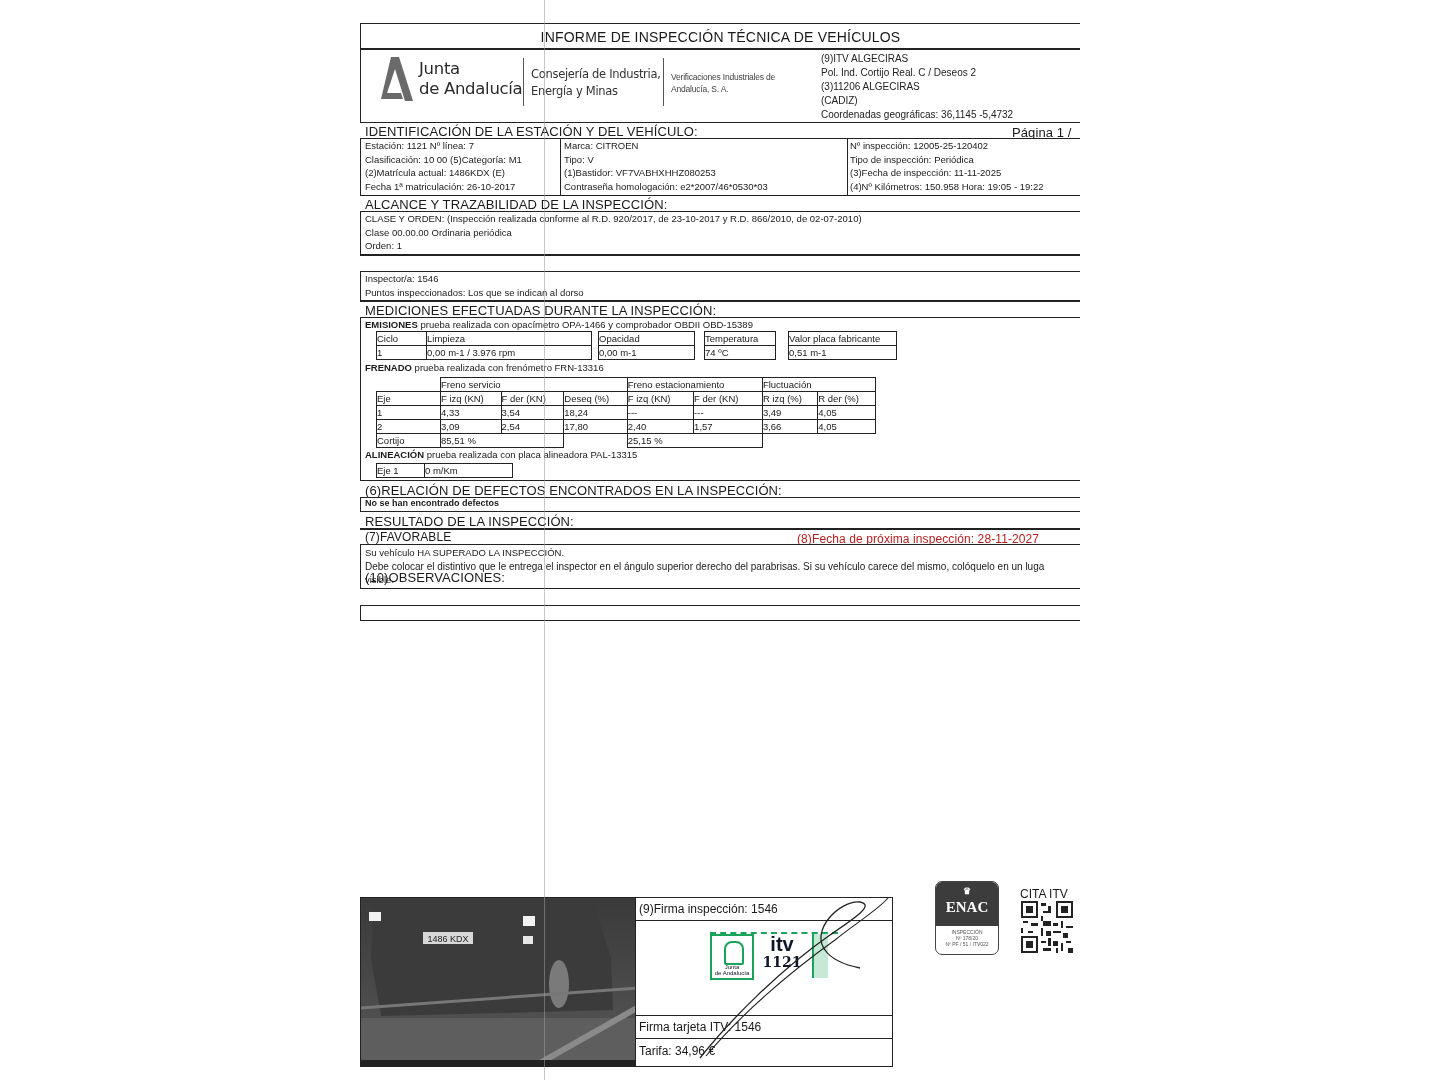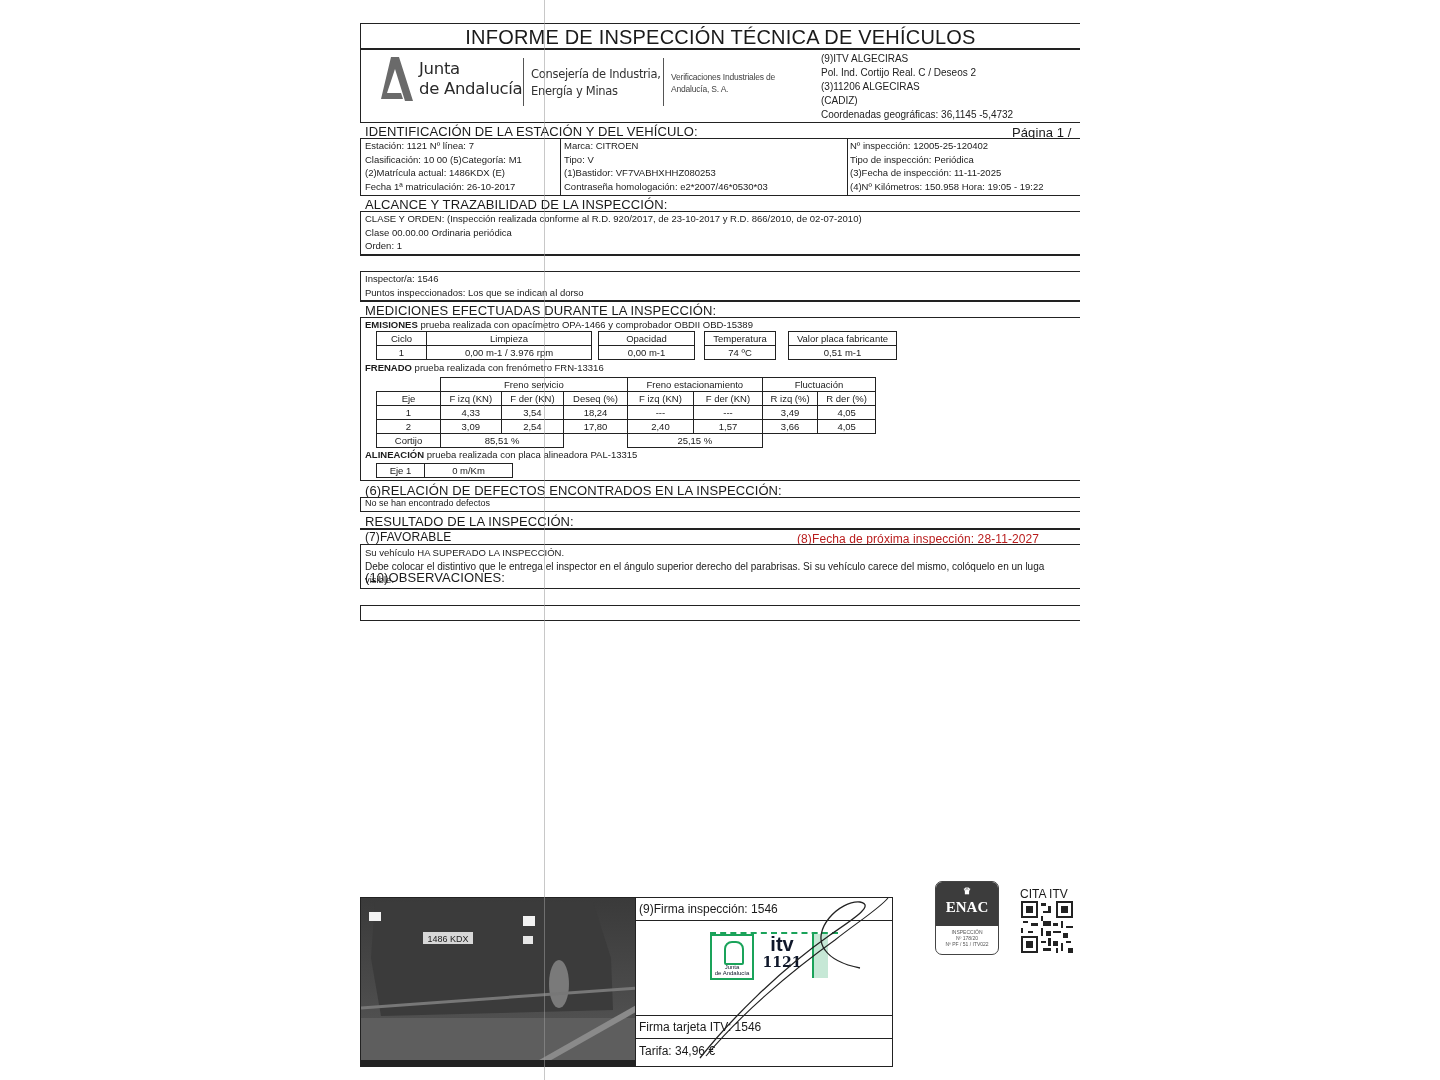--- a/index.html
+++ b/index.html
@@ -2,33 +2,33 @@
 <html><head>
 <meta charset="utf-8">
 <style>
   html, body { margin:0; padding:0; }
   body { width:1440px; height:1080px; background:#ffffff; position:relative; overflow:hidden;
          font-family:"Liberation Sans", sans-serif; color:#1a1a1a; }
   .page { position:absolute; left:360px; top:0; width:720px; height:1080px; }
   .fold { position:absolute; left:544px; top:0; width:1px; height:1080px; background:#9a9a9a; opacity:.55; }
   .box { position:absolute; border:1.5px solid #222; box-sizing:border-box; background:#fff; }
   .noright { border-right:none; }
-  .title { left:0; top:23px; width:720px; height:26px; font-size:20px; text-align:center; line-height:26px; letter-spacing:.2px; }
+  .title { left:0; top:23px; width:720px; height:26px; font-size:14px; text-align:center; line-height:26px; letter-spacing:.2px; }
   .hdr { left:0; top:49px; width:720px; height:74px; }
   .logo { position:absolute; left:16px; top:7px; width:36px; height:44px; }
   .junta { position:absolute; left:58px; top:9px; font-size:16.5px; line-height:20px; color:#2a2a2a; font-family:"DejaVu Sans", sans-serif; letter-spacing:-.3px; }
   .vsep { position:absolute; top:8px; width:1px; height:48px; background:#555; }
   .consejeria { position:absolute; left:170px; top:16px; font-size:11.5px; line-height:17px; color:#333; font-family:"DejaVu Sans", sans-serif; letter-spacing:-.3px; }
   .verif { position:absolute; left:310px; top:21px; font-size:8.5px; line-height:12px; color:#444; font-family:Liberation Sans, sans-serif; letter-spacing:-.2px; }
   .addr { position:absolute; left:460px; top:2px; font-size:10px; line-height:14px; color:#222; }
   .sec { position:absolute; left:5px; font-size:13px; line-height:15px; letter-spacing:.1px; }
   .rule { position:absolute; left:0; width:720px; height:1.5px; background:#222; }
   .cell { position:absolute; font-size:9.5px; line-height:13.5px; }
   .tbl { position:absolute; border-collapse:collapse; font-size:9.5px; }
-  .tbl td { border:1px solid #222; text-align:center; padding:0; height:13px; line-height:13px;margin-left:45px; }
+  .tbl td { border:1px solid #222; text-align:left; padding:0; height:13px; line-height:13px;margin-left:45px; }
   .lbl { font-size:9.5px; position:absolute; }
   b { font-weight:bold; }
   .photo { position:absolute; left:0; top:897px; width:276px; height:170px; border:1.5px solid #222; box-sizing:border-box; overflow:hidden;
            background:linear-gradient(180deg,#3a3a3a 0%,#4a4a4a 55%,#595959 100%); }
   .sig { position:absolute; left:275px; top:897px; width:258px; height:170px; border:1.5px solid #222; box-sizing:border-box; }
   .sigrow { position:absolute; left:0; width:100%; border-bottom:1.5px solid #222; box-sizing:border-box; font-size:12px; padding-left:3px; }
   .stamp { position:absolute; color:#0f172a; }
   .enac { position:absolute; left:575px; top:881px; width:62px; height:72px; border:1.5px solid #444; border-radius:7px; overflow:hidden; background:#fff; }
   .enac-top { height:44px; background:#3c3c3c; color:#fff; text-align:center; font-family:"Liberation Serif", serif; font-weight:bold; font-size:15px; }
   .enac-txt { font-size:5px; color:#555; text-align:center; line-height:6px; padding-top:3px; }
@@ -218,21 +218,21 @@
           <tr>
             <td style="width:47px">Eje 1</td>
             <td>0 m/Km</td>
           </tr>
     </tbody>
       </table>
   </div>
 
   <div class="sec" style="top:483px">(6)RELACIÓN DE DEFECTOS ENCONTRADOS EN LA INSPECCIÓN:</div>
   <div class="rule" style="top:497px"></div>
-  <div class="box noright" style="left:0; top:498px; width:720px; height:14px; border-top:none;">
+  <div class="box noright" style="left:0; top:498px; width:720px; height:14px; border-top:none;font-weight:bold;">
     <div class="cell" style="left:4px; top:-1px; font-size:9px">No se han encontrado defectos</div>
   </div>
 
   <div class="sec" style="top:514px">RESULTADO DE LA INSPECCIÓN:</div>
   <div class="rule" style="top:528px"></div>
   <div class="sec" style="top:530px; font-size:12px">(7)FAVORABLE</div>
   <div class="sec" style="top:532px; left:437px; font-size:12px; color:#b91c1c">(8)Fecha de próxima inspección: 28-11-2027</div>
   <div class="rule" style="top:544px"></div>
   <div class="box noright" style="left:0; top:545px; width:720px; height:44px; border-top:none;">
     <div class="cell" style="left:4px; top:1px; font-size:9.5px">Su vehículo HA SUPERADO LA INSPECCIÓN.</div>

